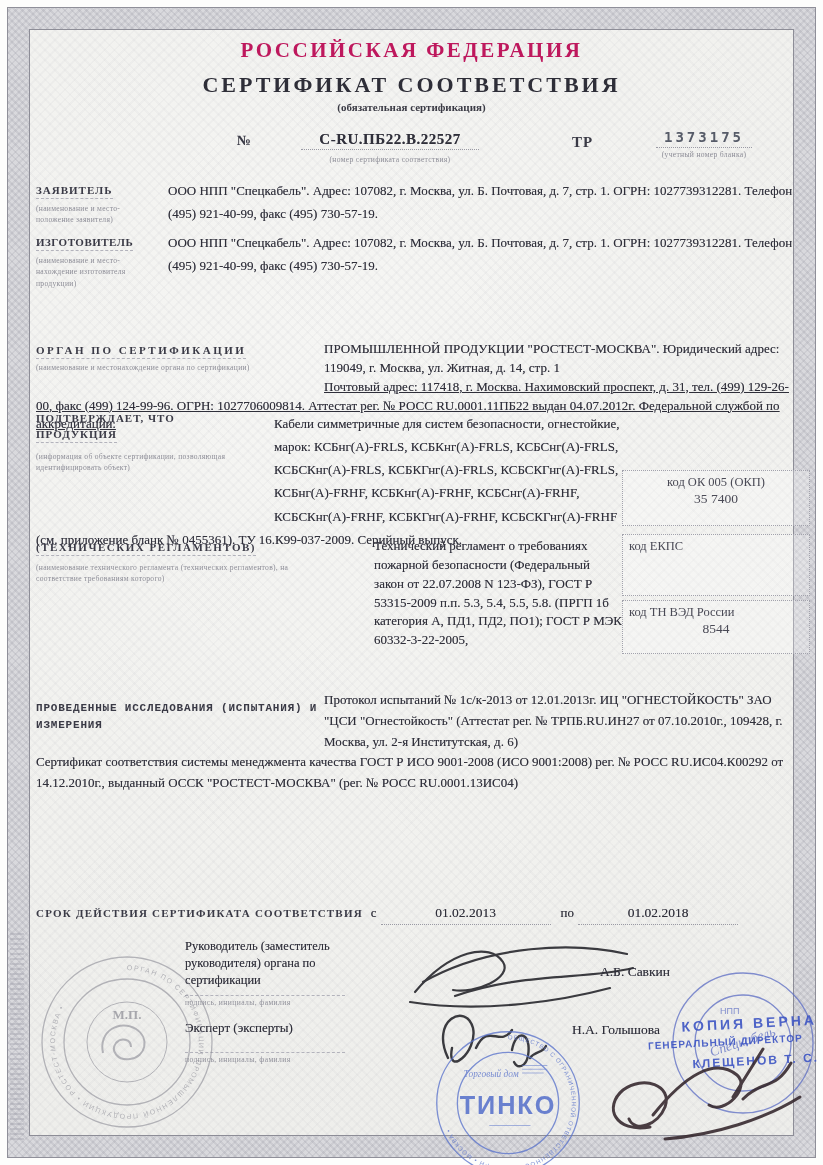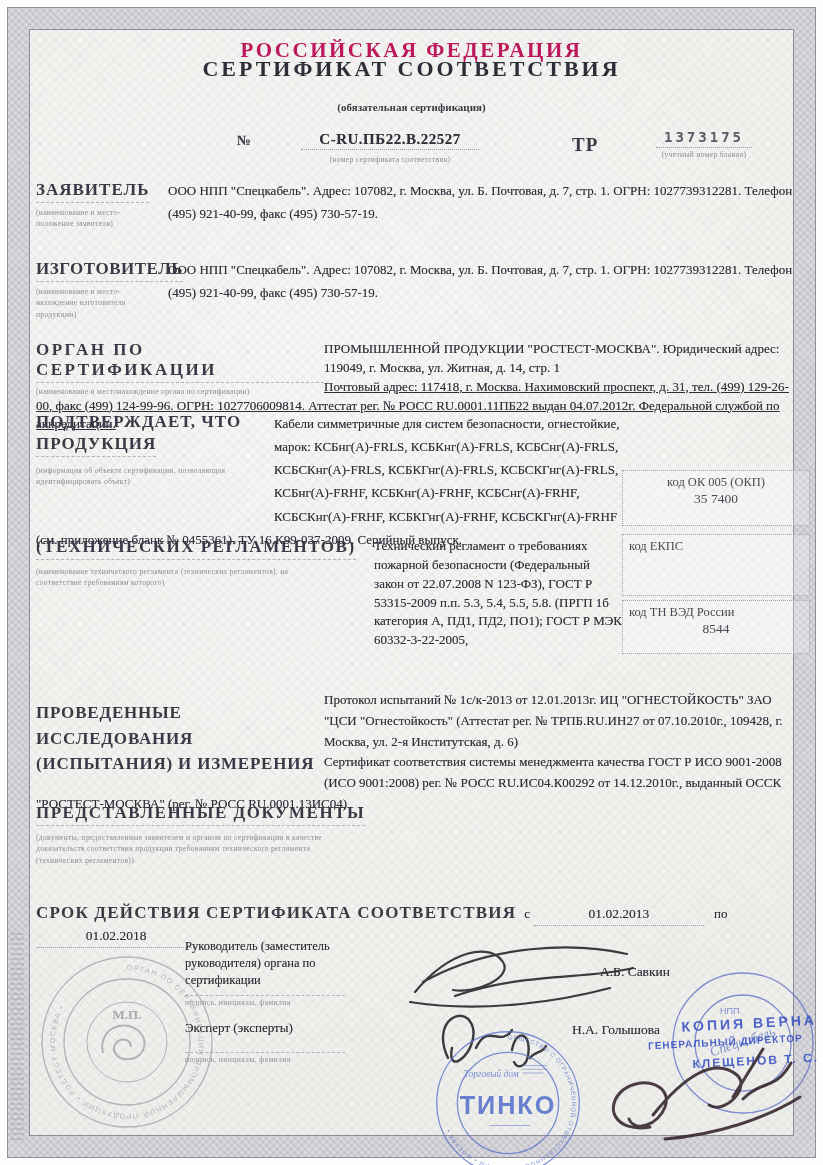--- a/index.html
+++ b/index.html
@@ -12,21 +12,21 @@
         border:1px solid #8f8f99;}
   .inner{position:absolute;inset:29px;border:1px solid #8d8d97;background:
         repeating-linear-gradient(45deg,rgba(150,150,165,.06) 0 2px,transparent 2px 7px),
         repeating-linear-gradient(-45deg,rgba(150,150,165,.06) 0 2px,transparent 2px 7px),
         radial-gradient(circle at 40% 30%,#f6f6f4 0%,#f1f1ee 60%,#ededea 100%);}
   .abs{position:absolute;}
   .ctr{text-align:center;}
   .hdr1{font-size:21px;font-weight:bold;letter-spacing:2.5px;color:#be185d;}
   .hdr2{font-size:22px;font-weight:bold;letter-spacing:3px;color:#2e2e38;}
   .hdr3{font-size:11px;font-weight:bold;color:#3a3a44;}
-  .lbl{font-weight:bold;font-size:17px;letter-spacing:1px;color:#3a3a46;}
+  .lbl{font-weight:bold;font-size:11px;letter-spacing:1px;color:#3a3a46;}
   .lbl.sp{letter-spacing:2.5px;}
   .cap{font-size:7.6px;color:#8d8d97;line-height:1.5;letter-spacing:.3px;}
   .val{font-size:13px;color:#2f2f3a;line-height:1.55;text-shadow:0 0 .4px rgba(40,40,55,.45);}
   .dotted{border-bottom:1px dotted #9a9aa4;}
   .dash-u{border-bottom:1px dashed #b3b3bc;padding-bottom:2px;display:inline-block;}
   .flbl{float:left;}
   .codebox{position:absolute;left:622px;width:174px;border:1px dotted #a2a2ac;background:rgba(255,255,255,.25);
            font-size:12.5px;color:#4a4a56;padding:4px 6px;}
   .codebox .cb-l{font-size:12.5px;}
   .codebox .cb-v{font-size:13.5px;text-align:center;margin-top:1px;}
@@ -36,43 +36,43 @@
 </style>
 </head>
 <body>
 
 <div class="page">
   <div class="band"></div>
   <div class="inner"></div>
   <div class="abs" style="left:10px;top:930px;width:14px;height:210px;opacity:.35;background:repeating-linear-gradient(0deg,#9a9aa6 0 2px,transparent 2px 5px);"></div>
 
   <div class="abs ctr hdr1" style="left:0;top:38px;width:823px;">РОССИЙСКАЯ ФЕДЕРАЦИЯ</div>
-  <div class="abs ctr hdr2" style="left:0;top:56px;width:823px;">СЕРТИФИКАТ СООТВЕТСТВИЯ</div>
+  <div class="abs ctr hdr2" style="left:0;top:72px;width:823px;">СЕРТИФИКАТ СООТВЕТСТВИЯ</div>
   <div class="abs ctr hdr3" style="left:0;top:101px;width:823px;">(обязательная сертификация)</div>
 
   <div class="abs lbl" style="left:237px;top:133px;font-size:14px;">№</div>
   <div class="abs ctr" style="left:260px;top:128px;width:260px;">
     <span class="val dotted" style="font-size:15px;font-weight:bold;letter-spacing:.5px;padding:0 18px 2px;">C-RU.ПБ22.В.22527</span>
     <div class="cap" style="margin-top:3px;">(номер сертификата соответствия)</div>
   </div>
-  <div class="abs lbl" style="left:572px;top:134px;font-size:19px;">ТР</div>
+  <div class="abs lbl" style="left:572px;top:134px;font-size:15px;">ТР</div>
   <div class="abs ctr" style="left:614px;top:128px;width:180px;">
     <span class="dotted" style="font-family:'DejaVu Sans Mono',monospace;font-size:14px;font-weight:bold;letter-spacing:3px;color:#565b68;padding:0 8px 2px;">1373175</span>
     <div class="cap" style="margin-top:3px;">(учетный номер бланка)</div>
   </div>
 
   <div class="abs" style="left:36px;top:180px;width:760px;">
     <div class="flbl" style="width:132px;min-height:52px;">
       <span class="lbl dash-u">ЗАЯВИТЕЛЬ</span>
       <div class="cap" style="width:95px;margin-top:4px;">(наименование и место-положение заявителя)</div>
     </div>
     <div class="val" style="margin-left:132px;line-height:1.75;">ООО НПП "Спецкабель". Адрес: 107082, г. Москва, ул. Б. Почтовая, д. 7, стр. 1. ОГРН: 1027739312281. Телефон (495) 921-40-99, факс (495) 730-57-19.</div>
   </div>
 
-  <div class="abs" style="left:36px;top:259px;width:760px;">
+  <div class="abs" style="left:36px;top:232px;width:760px;">
     <div class="flbl" style="width:132px;min-height:60px;">
       <span class="lbl dash-u" style="letter-spacing:.5px;">ИЗГОТОВИТЕЛЬ</span>
       <div class="cap" style="width:100px;margin-top:4px;">(наименование и место-нахождение изготовителя продукции)</div>
     </div>
     <div class="val" style="margin-left:132px;line-height:1.75;">ООО НПП "Спецкабель". Адрес: 107082, г. Москва, ул. Б. Почтовая, д. 7, стр. 1. ОГРН: 1027739312281. Телефон (495) 921-40-99, факс (495) 730-57-19.</div>
   </div>
 
   <div class="abs" style="left:36px;top:340px;width:762px;">
     <div class="flbl" style="width:288px;height:40px;">
       <span class="lbl sp dash-u">ОРГАН ПО СЕРТИФИКАЦИИ</span>
@@ -106,31 +106,27 @@
 
   <div class="abs" style="left:36px;top:537px;width:586px;">
     <div class="flbl" style="width:338px;min-height:96px;">
       <div class="lbl dash-u" style="letter-spacing:1.5px;">(ТЕХНИЧЕСКИХ РЕГЛАМЕНТОВ)</div>
       <div class="cap" style="width:300px;margin-top:6px;">(наименование технического регламента (технических регламентов), на соответствие требованиям которого)</div>
     </div>
     <div class="val" style="line-height:1.45;">Технический регламент о требованиях пожарной безопасности (Федеральный закон от 22.07.2008 N 123-ФЗ), ГОСТ Р 53315-2009 п.п. 5.3, 5.4, 5.5, 5.8. (ПРГП 1б категория А, ПД1, ПД2, ПО1); ГОСТ Р МЭК 60332-3-22-2005,</div>
   </div>
 
   <div class="abs" style="left:36px;top:690px;width:764px;">
-    <div class="flbl" style="width:288px;min-height:44px;padding-top:10px;">
+    <div class="flbl" style="width:288px;min-height:44px;padding-top:10px;font-family:Liberation Mono, monospace;">
       <div class="lbl" style="letter-spacing:.8px;line-height:1.5;">ПРОВЕДЕННЫЕ ИССЛЕДОВАНИЯ (ИСПЫТАНИЯ) И ИЗМЕРЕНИЯ</div>
     </div>
     <div class="val" style="line-height:1.6;">Протокол испытаний № 1с/к-2013 от 12.01.2013г. ИЦ "ОГНЕСТОЙКОСТЬ" ЗАО "ЦСИ "Огнестойкость" (Аттестат рег. № ТРПБ.RU.ИН27 от 07.10.2010г., 109428, г. Москва, ул. 2-я Институтская, д. 6)</div>
     <div class="val" style="line-height:1.6;">Сертификат соответствия системы менеджмента качества ГОСТ Р ИСО 9001-2008 (ИСО 9001:2008) рег. № РОСС RU.ИС04.К00292 от 14.12.2010г., выданный ОССК "РОСТЕСТ-МОСКВА" (рег. № РОСС RU.0001.13ИС04)</div>
   </div>
 
-  <div class="abs" style="left:36px;top:803px;width:420px;">
-    <div class="lbl dash-u" style="letter-spacing:1.5px;">ПРЕДСТАВЛЕННЫЕ ДОКУМЕНТЫ</div>
-    <div class="cap" style="width:290px;margin-top:6px;">(документы, предоставленные заявителем и органом по сертификации в качестве доказательств соответствия продукции требованиям технического регламента (технических регламентов))</div>
-  </div>
 
   <div class="abs" style="left:36px;top:903px;width:762px;">
     <span class="lbl" style="letter-spacing:1.2px;">СРОК ДЕЙСТВИЯ СЕРТИФИКАТА СООТВЕТСТВИЯ</span>
     <span class="val" style="margin-left:4px;">с</span>
     <span class="val dotted ctr" style="display:inline-block;width:170px;font-size:13.5px;">01.02.2013</span>
     <span class="val" style="margin-left:6px;">по</span>
     <span class="val dotted ctr" style="display:inline-block;width:160px;font-size:13.5px;">01.02.2018</span>
   </div>
 
   <div class="abs" style="left:185px;top:938px;width:175px;">

